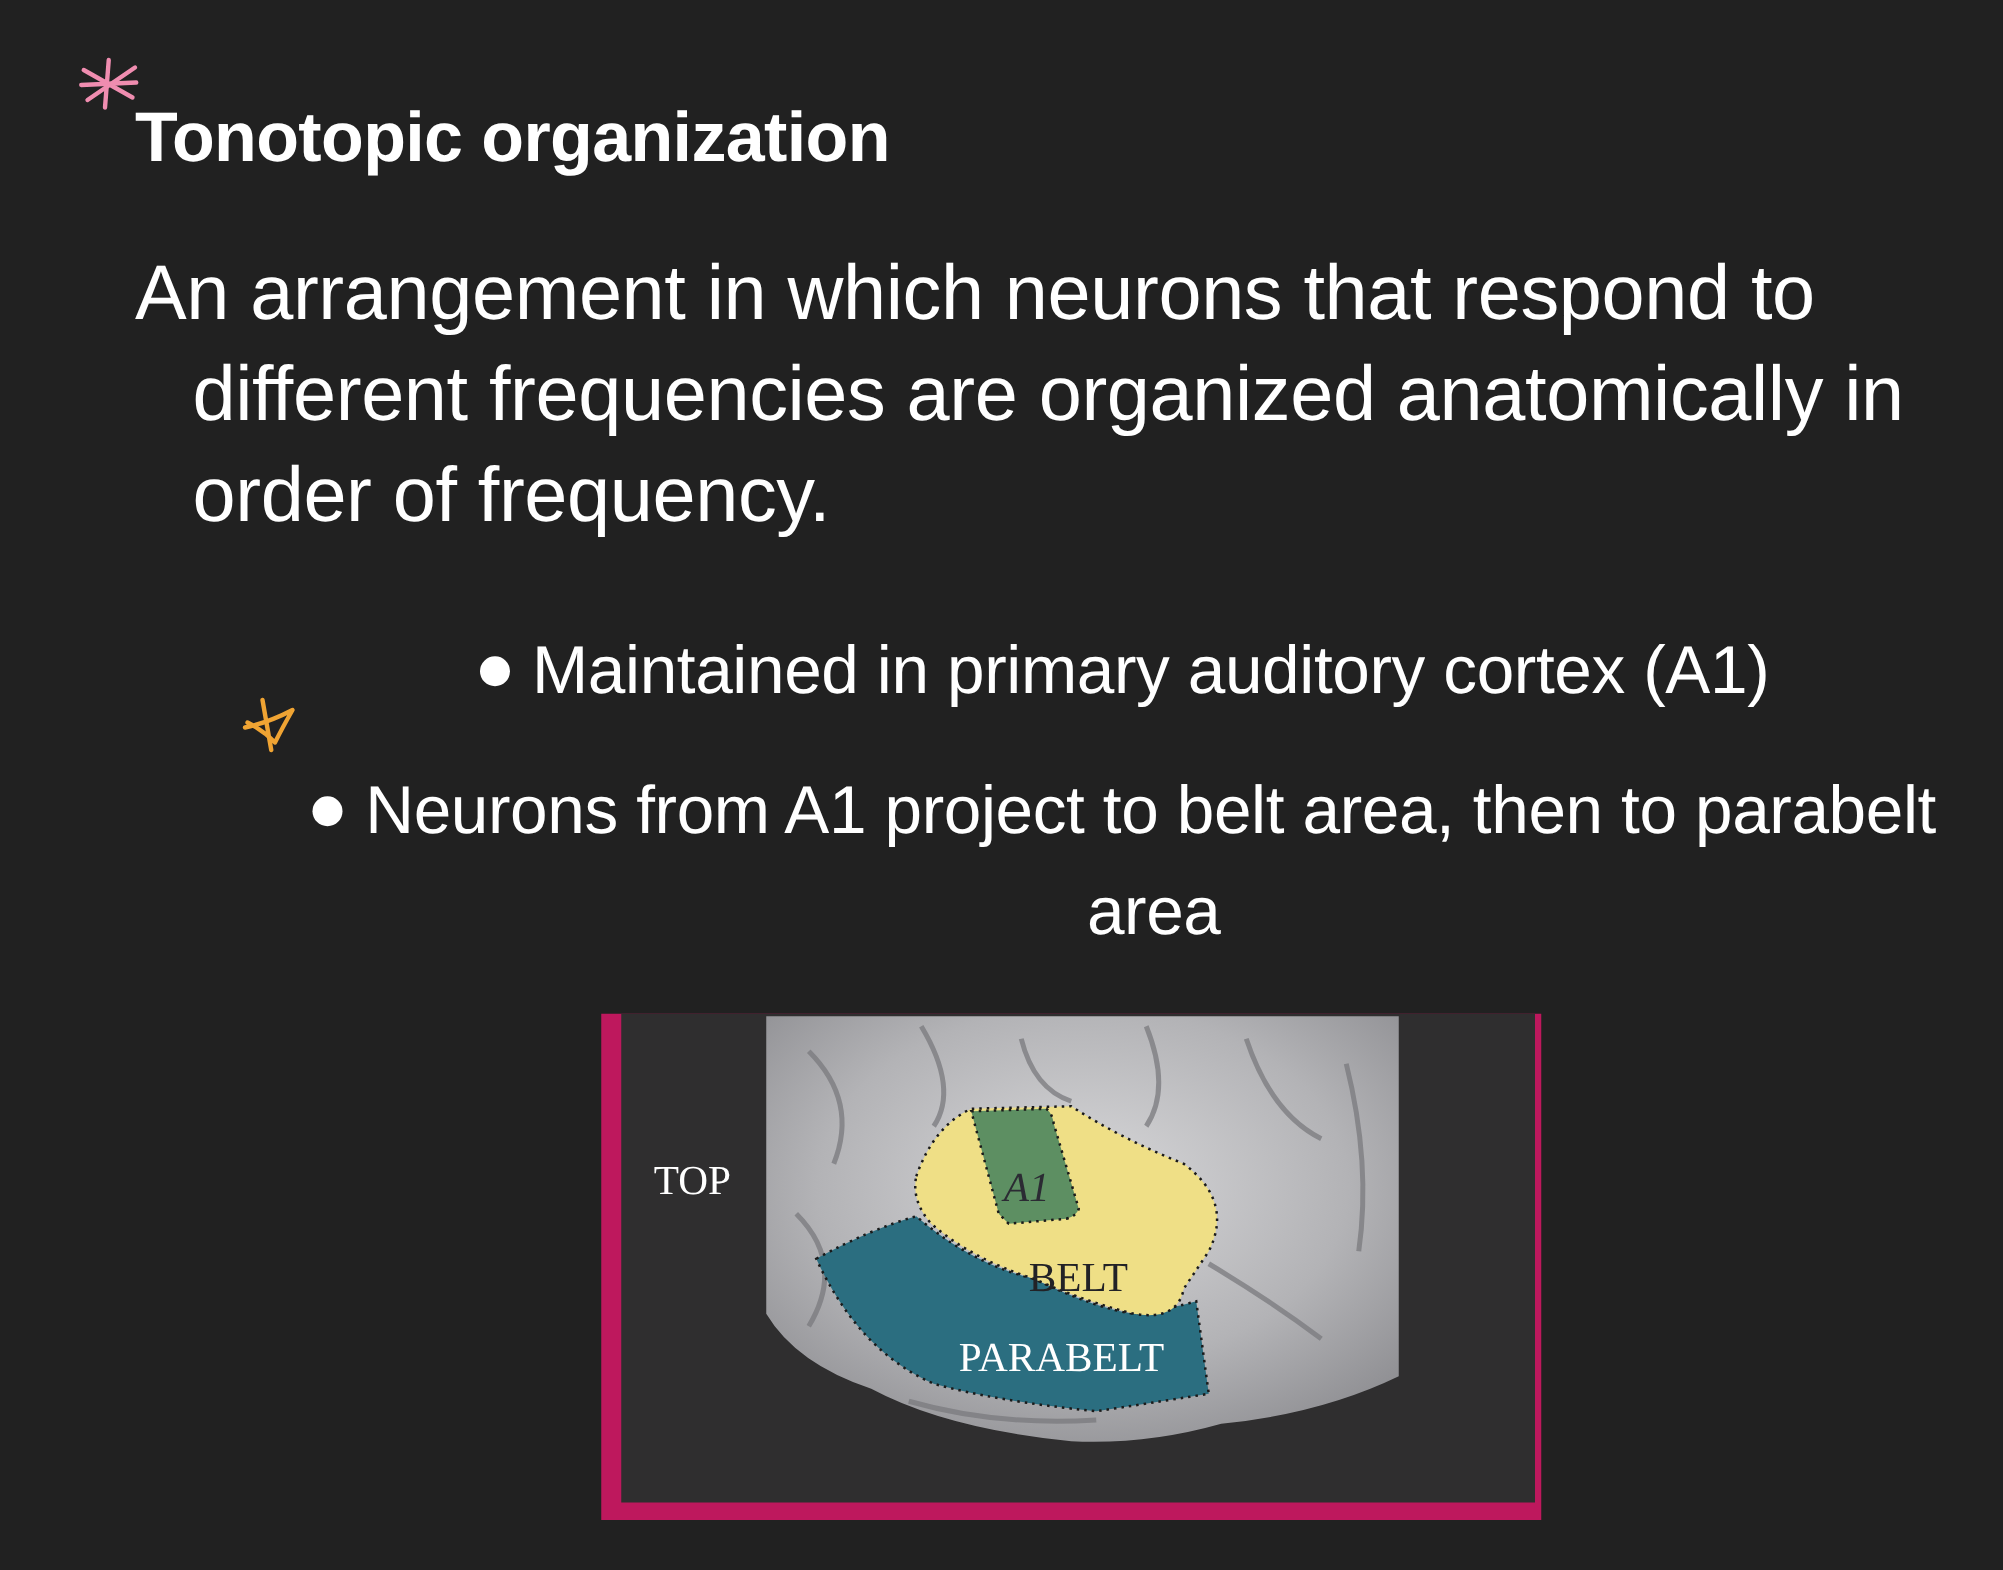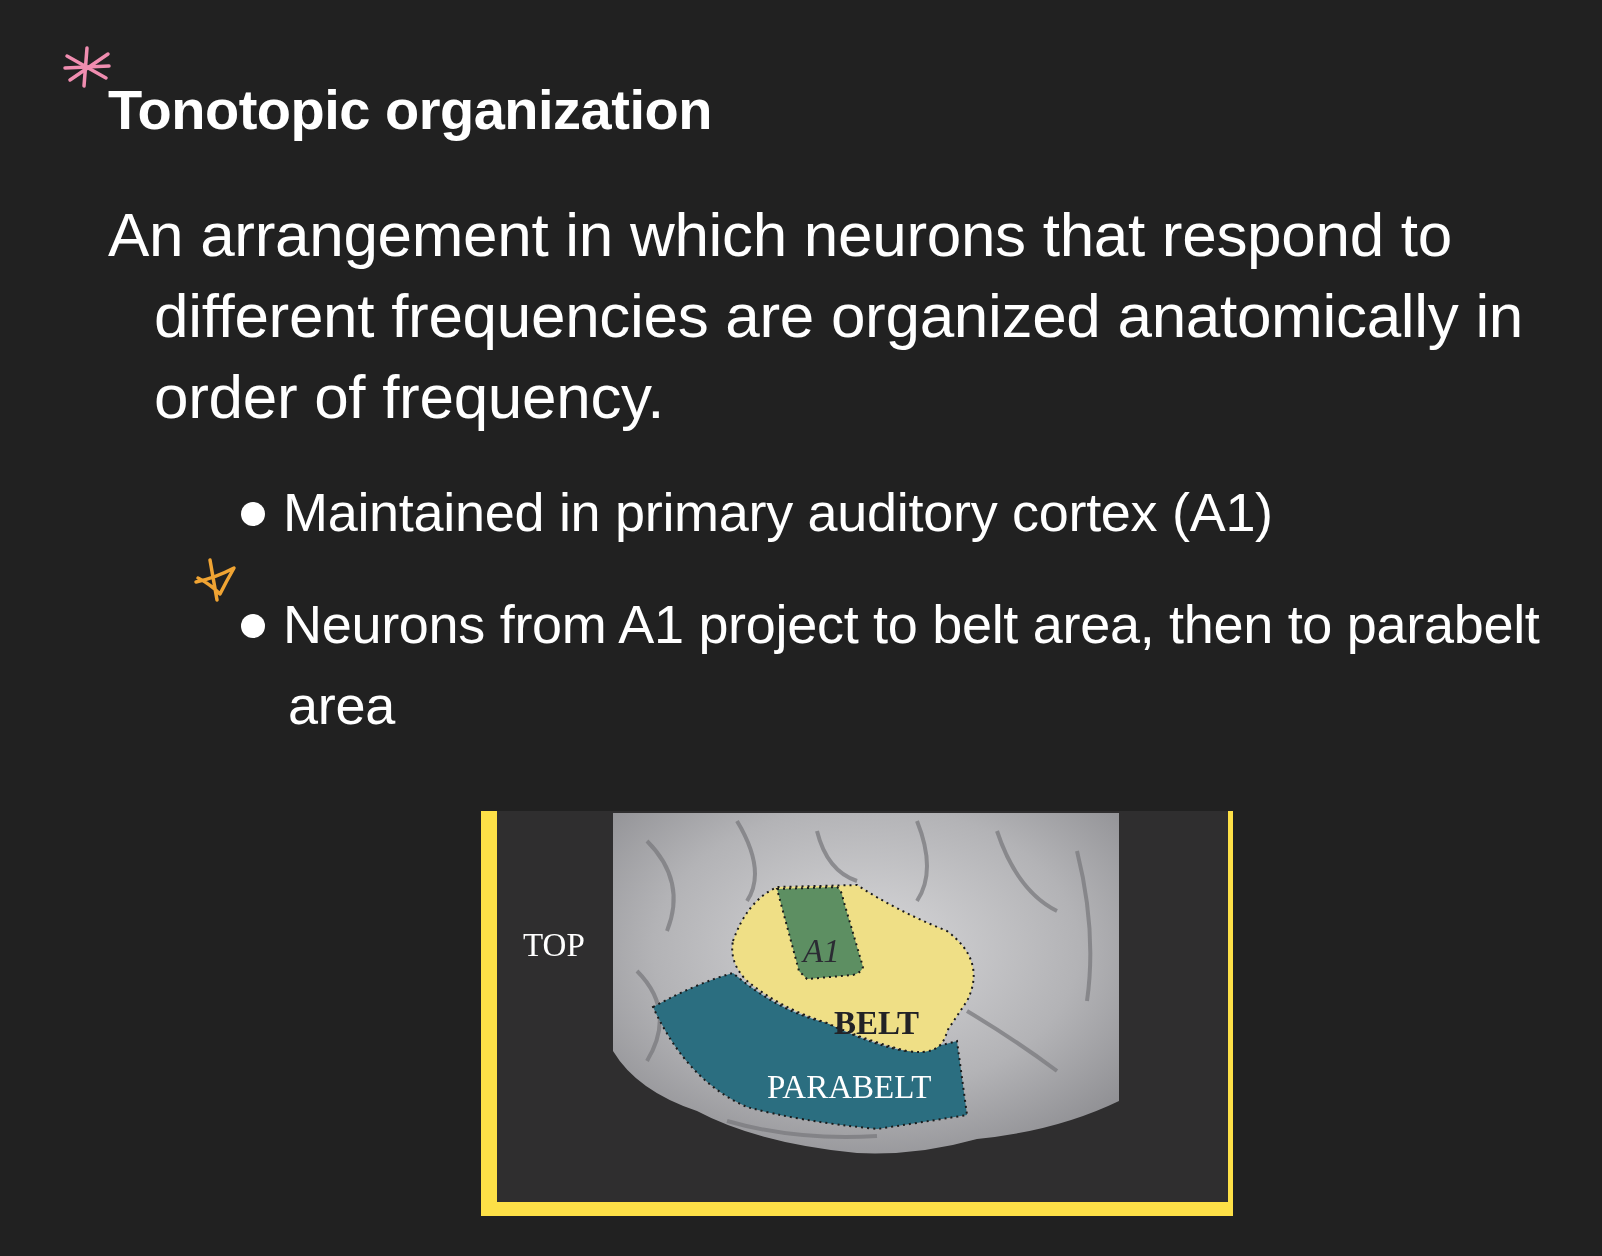--- a/index.html
+++ b/index.html
@@ -39,25 +39,26 @@
       width: 1440px;
       font-size: 62px;
       line-height: 81px;
       padding-left: 46px;
       text-indent: -46px;
       letter-spacing: -0.3px;
     }
     .bullets {
       position: absolute;
       left: 198px;
-      top: 472px;
+      top: 496px;
       width: 1360px;
       margin: 0;
       padding: 0;
       list-style: none;
+      text-align: center;
     }
     .bullet {
       position: relative;
       font-size: 54px;
       line-height: 81px;
       padding-left: 90px;
       text-indent: -47px;
       letter-spacing: -0.3px;
     }
     .bullet + .bullet { margin-top: 31px; }
@@ -78,41 +79,41 @@
       top: 556px;
       width: 50px;
       height: 48px;
     }
     .figure-frame {
       position: absolute;
       left: 481px;
       top: 811px;
       width: 752px;
       height: 405px;
-      background: #fde047;
+      background: #be185d;
     }
     .figure-inner {
       position: absolute;
       left: 16px;
       top: 0;
       width: 731px;
       height: 391px;
       background: #2f2e2f;
       overflow: hidden;
     }
     .figure-inner svg { display: block; }
     .fig-label {
       position: absolute;
       font-family: "Liberation Serif", "DejaVu Serif", serif;
       font-size: 33px;
       white-space: nowrap;
     }
     .fig-label.top { left: 26px; top: 116px; color: #ffffff; }
     .fig-label.a1 { left: 306px; top: 122px; color: #2b2b33; font-style: italic; }
-    .fig-label.belt { left: 337px; top: 194px; color: #222226; font-weight: bold; }
+    .fig-label.belt { left: 326px; top: 194px; color: #222226; font-weight: normal; }
     .fig-label.parabelt { left: 270px; top: 258px; color: #ffffff; text-align: right; }
   </style>
 </head>
 <body>
 
 <svg class="title-mark" viewBox="0 0 50 46">
   <g stroke="#f08db0" stroke-width="3.5" stroke-linecap="round" fill="none">
     <line x1="25" y1="4" x2="22" y2="42"></line>
     <line x1="5" y1="12" x2="44" y2="34"></line>
     <line x1="8" y1="36" x2="46" y2="10"></line>

